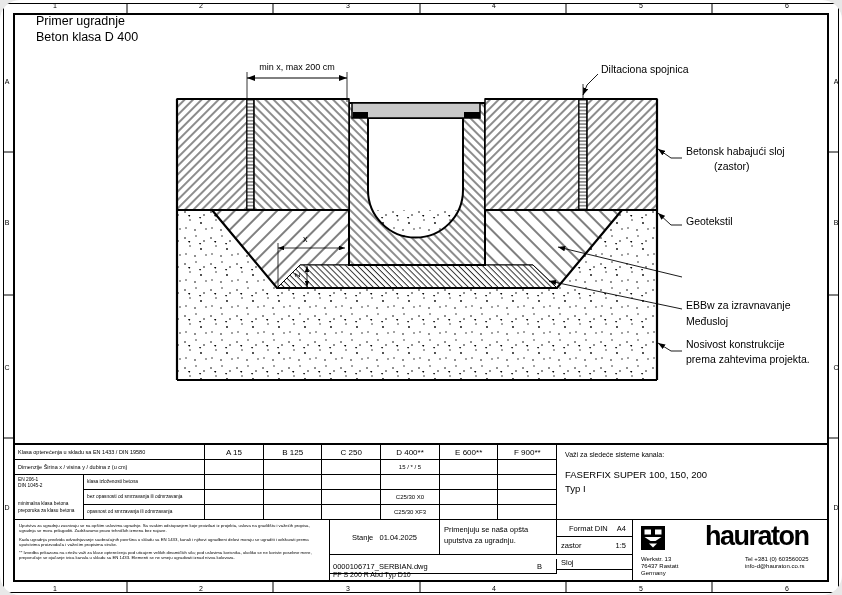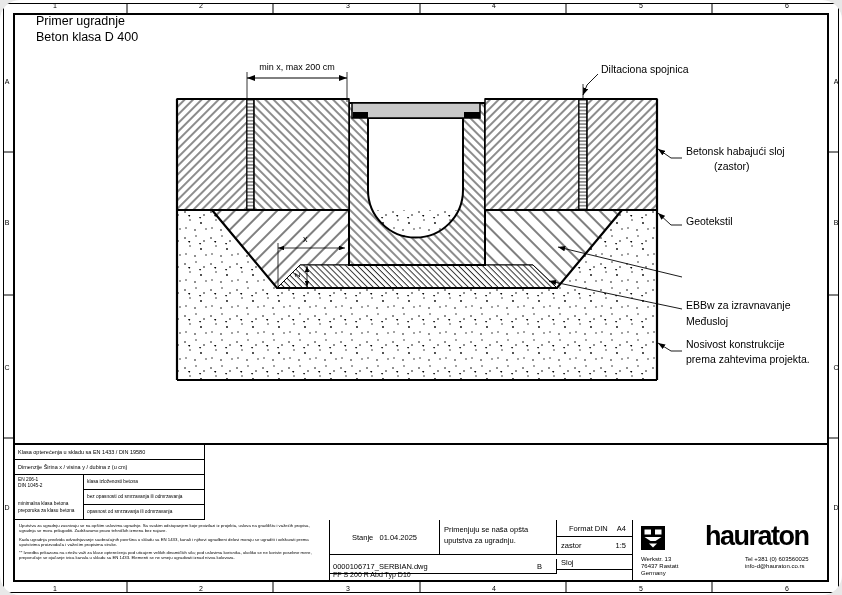--- a/index.html
+++ b/index.html
@@ -203,21 +203,37 @@
     <div class="cell" style="left:0;top:30px;width:69px;height:45px;">
       <div class="t48" style="position:absolute;left:3px;top:2px;">EN 206-1</div>
       <div class="t48" style="position:absolute;left:3px;top:8px;">DIN 1045-2</div>
       <div class="t48" style="position:absolute;left:3px;top:26px;">minimalna klasa betona</div>
       <div class="t48" style="position:absolute;left:3px;top:33px;">preporuka za klasu betona</div>
     </div>
     <div class="cell t48" style="left:69px;top:30px;width:121px;height:15px;line-height:14px;padding-left:3px;">klasa izloženosti betona</div>
     <div class="cell t48" style="left:69px;top:45px;width:121px;height:15px;line-height:14px;padding-left:3px;">bez opasnosti od smrzavanja ili odmrzavanja</div>
     <div class="cell t48" style="left:69px;top:60px;width:121px;height:15px;line-height:14px;padding-left:3px;">opasnost od smrzavanja ili odmrzavanja</div>
 
-
+    <div class="classgrid">
+      <span class="clsname" style="left:0;top:0;">A 15</span>
+      <span class="clsname" style="left:58.67px;top:0;">B 125</span>
+      <span class="clsname" style="left:117.3px;top:0;">C 250</span>
+      <span class="clsname" style="left:176px;top:0;">D 400**</span>
+      <span class="clsname" style="left:234.7px;top:0;">E 600**</span>
+      <span class="clsname" style="left:293.3px;top:0;">F 900**</span>
+      <span class="clsval" style="left:176px;top:15px;">15 / * / 5</span>
+      <span class="clsval" style="left:176px;top:45px;">C25/30 X0</span>
+      <span class="clsval" style="left:176px;top:60px;">C25/30 XF3</span>
+    </div>
+
+    <div class="cell noR" style="left:542px;top:0;width:270px;height:75px;">
+      <div class="sys-h" style="position:absolute;left:8px;top:6px;">Važi za sledeće sisteme kanala:</div>
+      <div class="sys-l" style="position:absolute;left:8px;top:24px;">FASERFIX SUPER 100, 150, 200</div>
+      <div class="sys-l" style="position:absolute;left:8px;top:38px;">Typ I</div>
+    </div>
 
     <div class="cell noB disc" style="left:0;top:75px;width:315px;height:60px;padding:3px 4px;">
       <p>Uputstva za ugradnju zasnivaju se na opštim uslovima ugradnje. Sa svakim odstupanjem koje proizilazi iz projekta, uslova na gradilištu i važećih propisa, ugradnja se mora prilagoditi. Zadržavamo pravo tehničkih izmena bez najave.</p>
       <p>Kada ugradnja predviđa odvodnjavanje saobraćajnih površina u skladu sa EN 1433, kanali i njihovi ugradbeni delovi moraju se ugraditi i održavati prema uputstvima proizvođača i važećim propisima struke.</p>
       <p>** Izvedba prikazana na crtežu važi za klase opterećenja pod uticajem velikih dinamičkih sila; pod uslovima korisnika, ukoliko se ne koriste posebne mere, preporučuje se ojačanje ivica kanala u skladu sa EN 1433. Elementi se ne smeju ugrađivati iznad nivoa kolovoza.</p>
     </div>
 
     <div class="cell tb-s" style="left:315px;top:75px;width:110px;height:35px;text-align:center;line-height:35px;">
       <span>Stanje</span>&nbsp;&nbsp;
       <span>01.04.2025</span>

